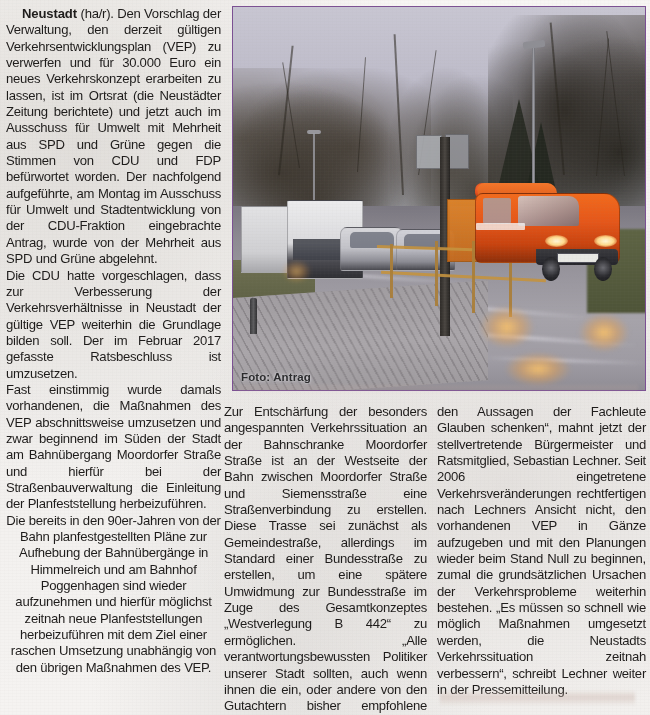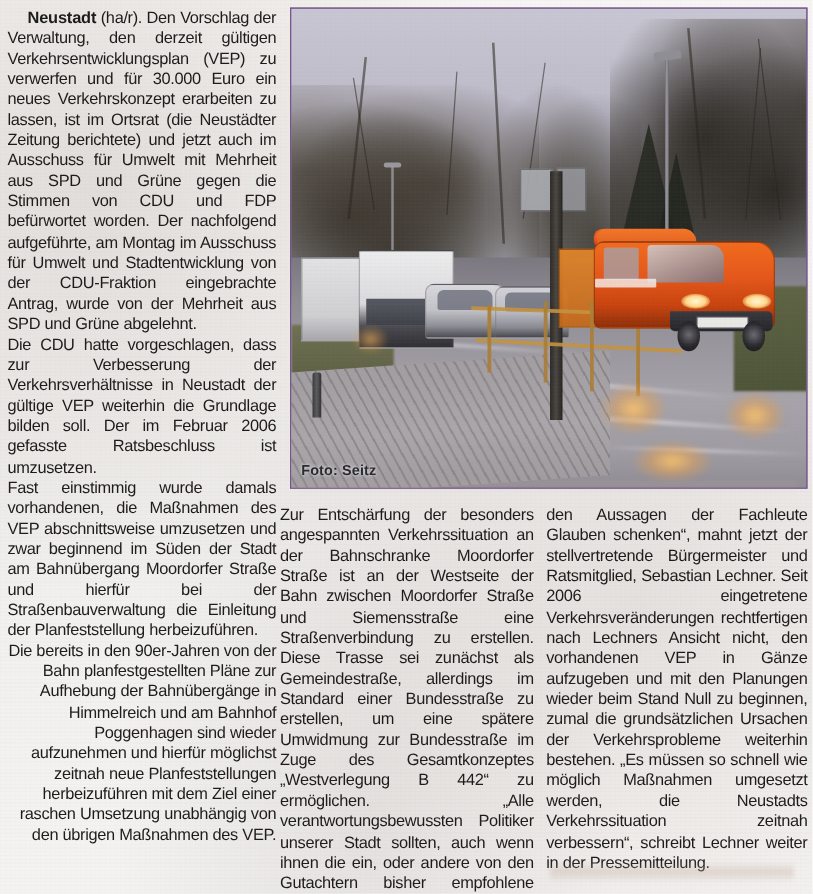--- a/index.html
+++ b/index.html
@@ -46,21 +46,21 @@
     letter-spacing: -0.02em;
     word-spacing: 0.01em;
     color: #1d1b1a;
     -webkit-font-smoothing: none;
   }
   .col p {
     margin: 0;
     text-align: justify;
   }
   .col p.last-free {
-    text-align: right;
+    text-align: center;
   }
   .lead {
     font-weight: bold;
     letter-spacing: -0.01em;
     padding-left: 16px;
   }
 
   
   #col1 {
     left: 6px;
@@ -421,21 +421,21 @@
     z-index: 20;
   }
 </style>
 </head>
 <body>
 
 <div id="page">
 
   <div class="col" id="col1">
     <p><span class="lead">Neustadt</span><span> (ha/r). Den Vorschlag der Verwaltung, den derzeit gültigen Verkehrsentwicklungsplan (VEP) zu verwerfen und für 30.000 Euro ein neues Verkehrskonzept erarbeiten zu lassen, ist im Ortsrat (die Neustädter Zeitung berichtete) und jetzt auch im Ausschuss für Umwelt mit Mehrheit aus SPD und Grüne gegen die Stimmen von CDU und FDP befürwortet worden. Der nachfolgend aufgeführte, am Montag im Ausschuss für Umwelt und Stadtentwicklung von der CDU-Fraktion eingebrachte Antrag, wurde von der Mehrheit aus SPD und Grüne abgelehnt.</span></p>
-    <p>Die CDU hatte vorgeschlagen, dass zur Verbesserung der Verkehrsverhältnisse in Neustadt der gültige VEP weiterhin die Grundlage bilden soll. Der im Februar 2006 gefasste Ratsbeschluss ist umzusetzen.</p>
+    <p>Die CDU hatte vorgeschlagen, dass zur Verbesserung der Verkehrsverhältnisse in Neustadt der gültige VEP weiterhin die Grundlage bilden soll. Der im Februar 2017 gefasste Ratsbeschluss ist umzusetzen.</p>
     <p>Fast einstimmig wurde damals vorhandenen, die Maßnahmen des VEP abschnittsweise umzusetzen und zwar beginnend im Süden der Stadt am Bahnübergang Moordorfer Straße und hierfür bei der Straßenbauverwaltung die Einleitung der Planfeststellung herbeizuführen.</p>
     <p class="last-free">Die bereits in den 90er-Jahren von der Bahn planfestgestellten Pläne zur Aufhebung der Bahnübergänge in Himmelreich und am Bahnhof Poggenhagen sind wieder aufzunehmen und hierfür möglichst zeitnah neue Planfeststellungen herbeizuführen mit dem Ziel einer raschen Umsetzung unabhängig von den übrigen Maßnahmen des VEP.</p>
   </div>
 
   <div class="col" id="col2">
     <p>Zur Entschärfung der besonders angespannten Verkehrssituation an der Bahnschranke Moordorfer Straße ist an der Westseite der Bahn zwischen Moordorfer Straße und Siemensstraße eine Straßenverbindung zu erstellen. Diese Trasse sei zunächst als Gemeindestraße, allerdings im Standard einer Bundesstraße zu erstellen, um eine spätere Umwidmung zur Bundesstraße im Zuge des Gesamtkonzeptes „Westverlegung B 442“ zu ermöglichen. „Alle verantwortungsbewussten Politiker unserer Stadt sollten, auch wenn ihnen die ein, oder andere von den Gutachtern bisher empfohlene Planung nicht gefällt, endlich</p>
   </div>
 
   <div class="col" id="col3">
     <p>den Aussagen der Fachleute Glauben schenken“, mahnt jetzt der stellvertretende Bürgermeister und Ratsmitglied, Sebastian Lechner. Seit 2006 eingetretene Verkehrsveränderungen rechtfertigen nach Lechners Ansicht nicht, den vorhandenen VEP in Gänze aufzugeben und mit den Planungen wieder beim Stand Null zu beginnen, zumal die grundsätzlichen Ursachen der Verkehrsprobleme weiterhin bestehen. „Es müssen so schnell wie möglich Maßnahmen umgesetzt werden, die Neustadts Verkehrssituation zeitnah verbessern“, schreibt Lechner weiter in der Pressemitteilung.</p>
@@ -517,21 +517,21 @@
         <div class="van-plate"></div>
         <div class="van-wheel" style="left:50%;"></div>
         <div class="van-wheel" style="left:84%;"></div>
       </div>
 
       <div class="glow" style="left:60%;top:78%;width:13%;height:11%;"></div>
       <div class="glow" style="left:84%;top:80%;width:12%;height:10%;"></div>
       <div class="glow" style="left:66%;top:90%;width:16%;height:9%;"></div>
       <div class="glow" style="left:12%;top:66%;width:7%;height:6%;opacity:0.7;"></div>
 
-      <div id="photo-caption">Foto: Seitz</div>
+      <div id="photo-caption">Foto: Antrag</div>
     </div>
   </div>
 
   <div class="smudge" style="left:440px;top:690px;width:195px;height:16px;"></div>
   <div class="smudge" style="left:238px;top:383px;width:400px;height:10px;opacity:0.5;"></div>
 
   <div id="grain"></div>
 </div>
 
 </body></html>

